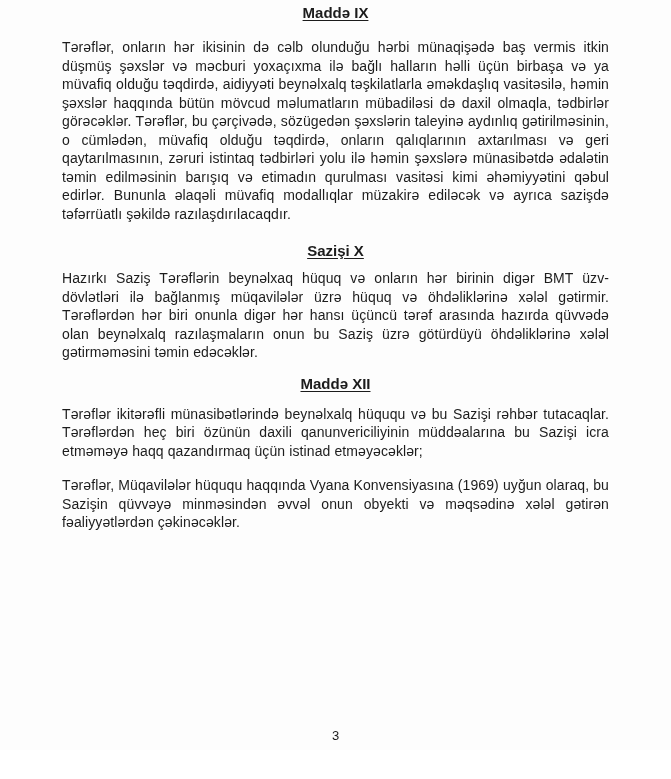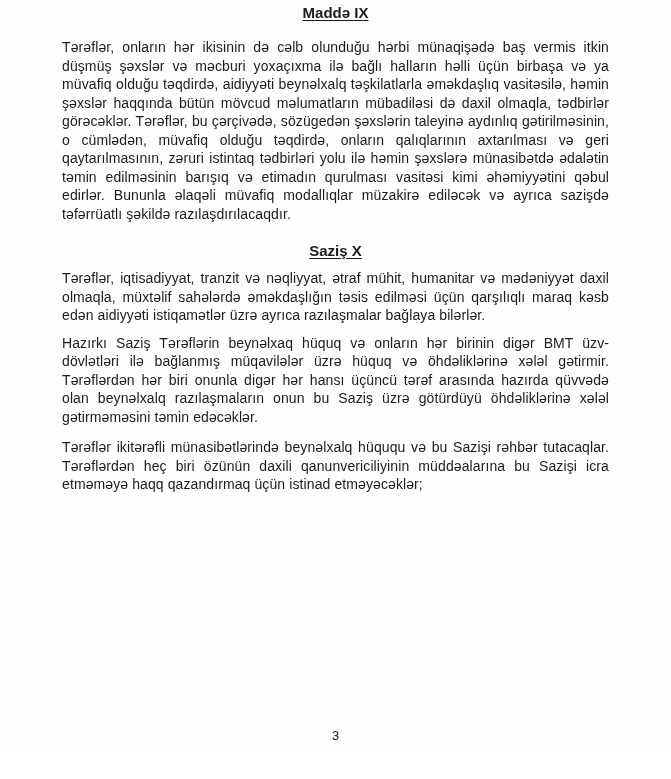--- a/index.html
+++ b/index.html
@@ -55,23 +55,24 @@
   }
 </style>
 </head>
 <body>
 
 <div class="page">
 
   <h2 class="article-heading mb16"><span class="heading-text">Maddə IX</span></h2>
   <p class="body-paragraph mb8">Tərəflər, onların hər ikisinin də cəlb olunduğu hərbi münaqişədə baş vermis itkin düşmüş şəxslər və məcburi yoxaçıxma ilə bağlı halların həlli üçün birbaşa və ya müvafiq olduğu təqdirdə, aidiyyəti beynəlxalq təşkilatlarla əməkdaşlıq vasitəsilə, həmin şəxslər haqqında bütün mövcud məlumatların mübadiləsi də daxil olmaqla, tədbirlər görəcəklər. Tərəflər, bu çərçivədə, sözügedən şəxslərin taleyinə aydınlıq gətirilməsinin, o cümlədən, müvafiq olduğu təqdirdə, onların qalıqlarının axtarılması və geri qaytarılmasının, zəruri istintaq tədbirləri yolu ilə həmin şəxslərə münasibətdə ədalətin təmin edilməsinin barışıq və etimadın qurulması vasitəsi kimi əhəmiyyətini qəbul edirlər. Bununla əlaqəli müvafiq modallıqlar müzakirə ediləcək və ayrıca sazişdə təfərrüatlı şəkildə razılaşdırılacaqdır.</p>
 
-  <h2 class="article-heading mb9"><span class="heading-text">Saziş X</span></h2>
-  <p class="body-paragraph mb9">Tərəflər, iqtisadiyyat, tranzit və nəqliyyat, ətraf mühit, humanitar və mədəniyyət daxil olmaqla, müxtəlif sahələrdə əməkdaşlığın təsis edilməsi üçün qarşılıqlı maraq kəsb edən aidiyyəti istiqamətlər üzrə ayrıca razılaşmalar bağlaya bilərlər.</p>
+  <h2 class="article-heading mb9"><span class="heading-text">Sazişi X</span></h2>
 
   <p class="body-paragraph mb12">Hazırkı Saziş Tərəflərin beynəlxaq hüquq və onların hər birinin digər BMT üzv-dövlətləri ilə bağlanmış müqavilələr üzrə hüquq və öhdəliklərinə xələl gətirmir. Tərəflərdən hər biri onunla digər hər hansı üçüncü tərəf arasında hazırda qüvvədə olan beynəlxalq razılaşmaların onun bu Saziş üzrə götürdüyü öhdəliklərinə xələl gətirməməsini təmin edəcəklər.</p>
 
+  <h2 class="article-heading mb12"><span class="heading-text">Maddə XII</span></h2>
   <p class="body-paragraph mb16">Tərəflər ikitərəfli münasibətlərində beynəlxalq hüququ və bu Sazişi rəhbər tutacaqlar. Tərəflərdən heç biri özünün daxili qanunvericiliyinin müddəalarına bu Sazişi icra etməməyə haqq qazandırmaq üçün istinad etməyəcəklər;</p>
+  <p class="body-paragraph mb9">Tərəflər, Müqavilələr hüququ haqqında Vyana Konvensiyasına (1969) uyğun olaraq, bu Sazişin qüvvəyə minməsindən əvvəl onun obyekti və məqsədinə xələl gətirən fəaliyyətlərdən çəkinəcəklər.</p>
 
 
   <div class="page-number">3</div>
 
 </div>
 
 </body></html>

